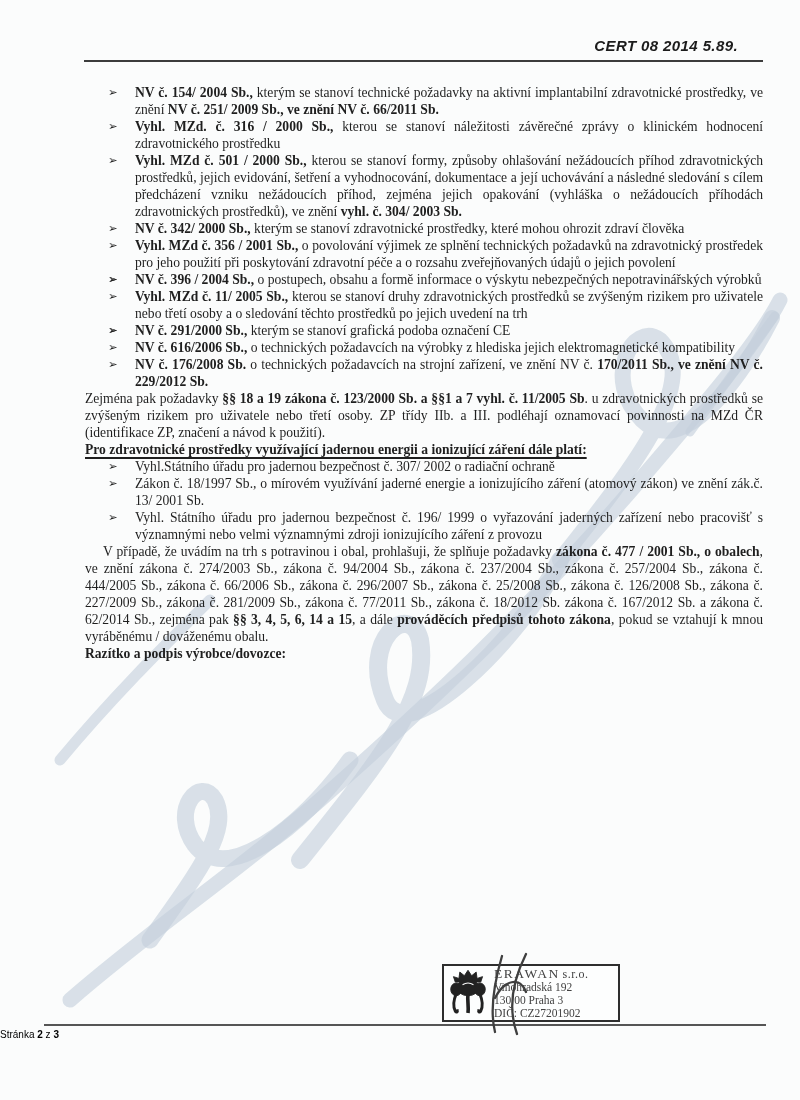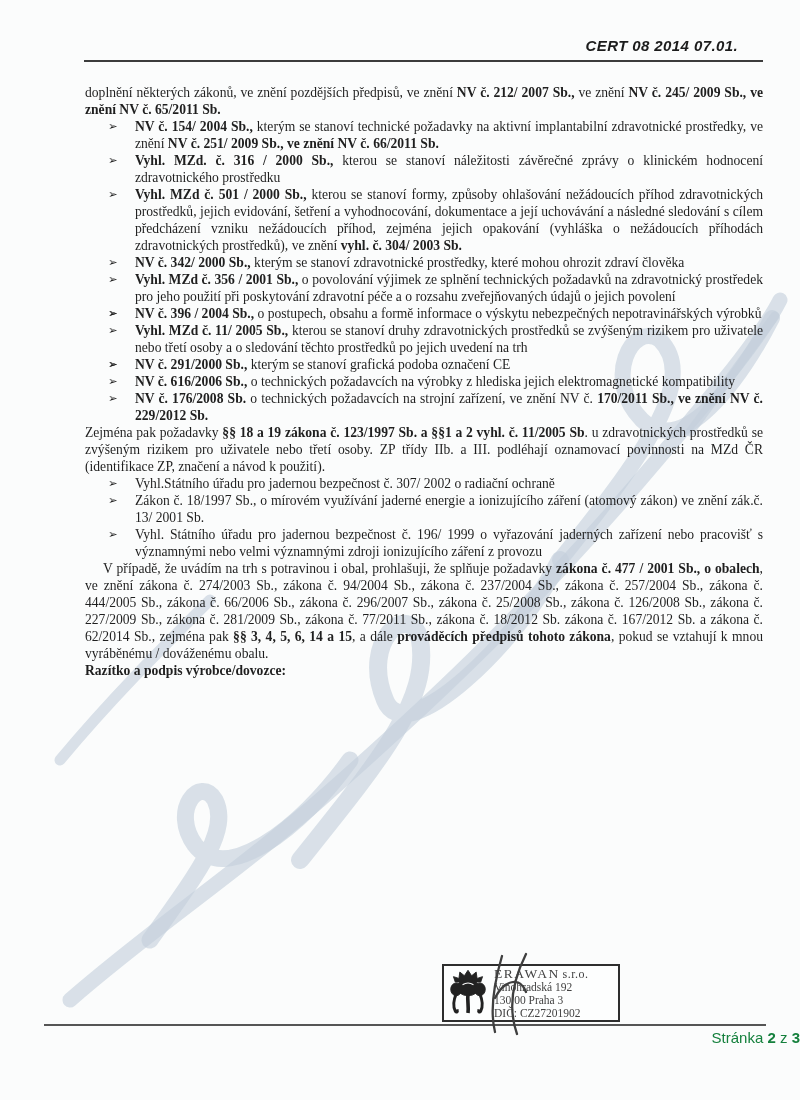--- a/index.html
+++ b/index.html
@@ -51,46 +51,45 @@
     display:flex; align-items:center; padding:2px 4px; box-sizing:border-box;
   }
   .stamp-text { margin-left:6px; color:#424242; font-size:11.5px; line-height:13px; white-space:nowrap; }
   .stamp-co { font-size:13.5px; letter-spacing:1.5px; }
   .stamp-sro { font-size:12px; letter-spacing:0.5px; }
   .sig { position:absolute; left:468px; top:950px; z-index:4; }
 
   
   .footer-rule { position:absolute; left:44px; right:34px; top:1024px; height:2px; background:#555; z-index:2; }
   .pageno {
-    position:absolute; top:1029px; left:0; width:100%; text-align:right; z-index:2;
-    font-family:"Liberation Sans", sans-serif; font-size:15px; color:#15803d;
+    position:absolute; top:1029px; left:0; width:100%; text-align:left; z-index:2;
+    font-family:"Liberation Sans", sans-serif; font-size:10px; color:#000000;
   }
 </style>
 </head>
 <body>
 
 <div class="page">
 
   <svg class="wm" width="800" height="1100" viewBox="0 0 800 1100">
     <g fill="none" stroke="#c3cfdc" stroke-opacity="0.62" stroke-linecap="round" stroke-linejoin="round">
       <path d="M70,1000 C150,930 240,870 320,800 C420,712 520,620 640,480 C700,410 760,340 780,300" stroke-width="15"></path>
       <path d="M150,940 C200,870 230,830 215,800 C200,775 170,810 195,845 C225,885 300,830 350,760" stroke-width="17"></path>
       <path d="M300,860 C380,760 430,700 420,640 C410,600 360,640 385,700 C405,752 520,640 560,560" stroke-width="18"></path>
       <path d="M560,560 C640,460 700,380 660,340 C632,320 602,380 642,420 C682,460 740,380 772,318" stroke-width="16"></path>
       <path d="M690,432 C720,392 748,352 775,316" stroke-width="9"></path>
       <path d="M60,760 C110,700 160,650 210,600" stroke-width="11"></path>
     </g>
   </svg>
 
-  <div class="hdr">CERT 08 2014 07.01.</div>
+  <div class="hdr">CERT 08 2014 5.89.</div>
   <div class="hdr-rule"></div>
 
   <div class="doc">
 
-    <p class="cont"><span>doplnění některých zákonů, ve znění pozdějších předpisů, ve znění </span><span class="b">NV č. 212/ 2007 Sb.,</span><span> ve znění </span><span class="b">NV č. 245/ 2009 Sb., ve znění NV č. 65/2011 Sb.</span></p>
 
     <div>
 
         <div class="li">
           <span class="bullet">➢</span>
           <span><span class="b">NV č. 154/ 2004 Sb.,</span><span> kterým se stanoví technické požadavky na aktivní implantabilní zdravotnické prostředky, ve znění </span><span class="b">NV č. 251/ 2009 Sb., ve znění NV č. 66/2011 Sb.</span></span>
         </div>
 
         <div class="li">
           <span class="bullet">➢</span>
@@ -139,23 +138,24 @@
           <span class="bullet">➢</span>
           <span><span class="b">NV č. 616/2006 Sb.,</span><span> o technických požadavcích na výrobky z hlediska jejich elektromagnetické kompatibility</span></span>
         </div>
 
         <div class="li">
           <span class="bullet">➢</span>
           <span><span class="b">NV č. 176/2008 Sb.</span><span> o technických požadavcích na strojní zařízení, ve znění NV č. </span><span class="b">170/2011 Sb., ve znění NV č. 229/2012 Sb.</span></span>
         </div>
       </div>
 
-    <p class="mt14"><span>Zejména pak požadavky </span><span class="b">§§ 18 a 19 zákona č. 123/1997 Sb. a §§1 a 2 vyhl. č. 11/2005 Sb</span><span>. u zdravotnických prostředků se zvýšeným rizikem pro uživatele nebo třetí osoby. ZP třídy IIb. a III. podléhají oznamovací povinnosti na MZd ČR (identifikace ZP, značení a návod k použití).</span></p>
-
-
+    <p class="mt14"><span>Zejména pak požadavky </span><span class="b">§§ 18 a 19 zákona č. 123/2000 Sb. a §§1 a 7 vyhl. č. 11/2005 Sb</span><span>. u zdravotnických prostředků se zvýšeným rizikem pro uživatele nebo třetí osoby. ZP třídy IIb. a III. podléhají oznamovací povinnosti na MZd ČR (identifikace ZP, značení a návod k použití).</span></p>
+
+
+    <p class="heading mt18">Pro zdravotnické prostředky využívající jadernou energii a ionizující záření dále platí:</p>
 
     <div>
 
         <div class="li">
           <span class="bullet">➢</span>
           <span><span>Vyhl.Státního úřadu pro jadernou bezpečnost č. 307/ 2002 o radiační ochraně</span></span>
         </div>
 
         <div class="li">
           <span class="bullet">➢</span>

